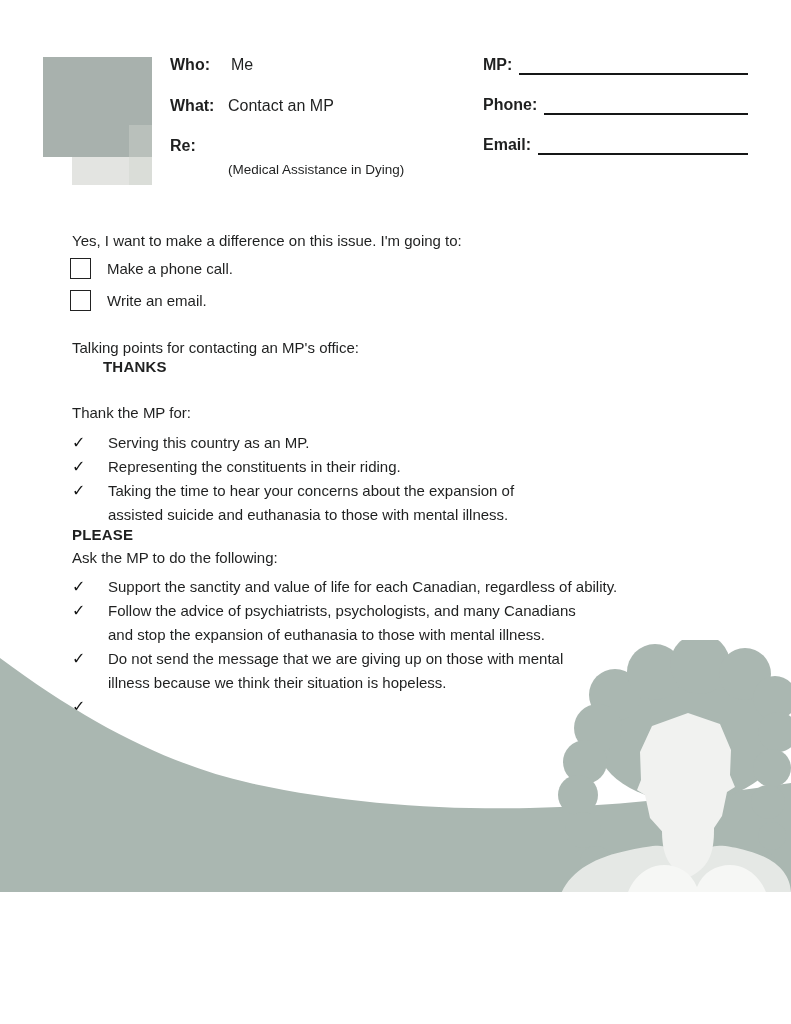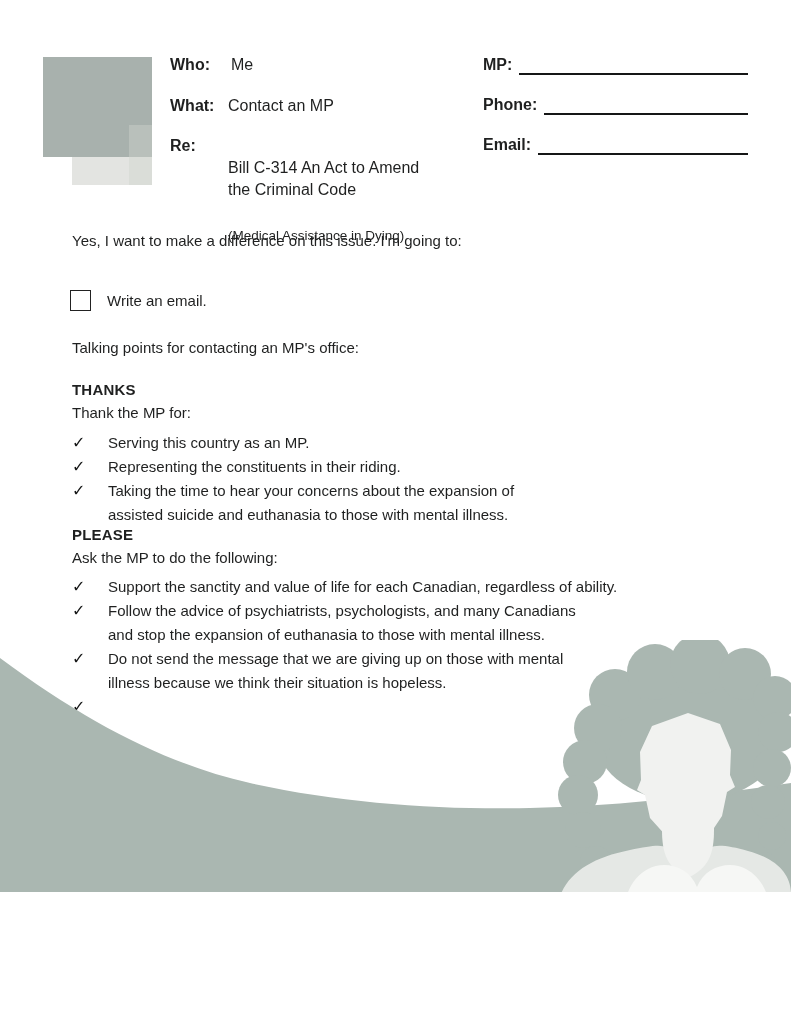--- a/index.html
+++ b/index.html
@@ -55,48 +55,50 @@
   <div class="sq sq-strip-r" style="background: rgb(218, 221, 216);"></div>
 
   <div class="meta-label" style="top:55px;">Who:</div>
   <div class="meta-value" style="top:55px;left:231px;">Me</div>
 
   <div class="meta-label" style="top:96px;">What:</div>
   <div class="meta-value" style="top:96px;">Contact an MP</div>
 
   <div class="meta-label" style="top:136px;">Re:</div>
   <div class="re-block">
-    <div>Bill C-314 An Act to Amend
-the Criminal Code</div>
     <div class="re-sub">(Medical Assistance in Dying)</div>
   </div>
 
   <div class="field-row" style="top:52px;">
     <span class="field-label">MP:</span>
     <span class="field-line"></span>
   </div>
   <div class="field-row" style="top:92px;">
     <span class="field-label">Phone:</span>
     <span class="field-line"></span>
   </div>
   <div class="field-row" style="top:132px;">
     <span class="field-label">Email:</span>
     <span class="field-line"></span>
   </div>
 
   <div class="lead">Yes, I want to make a difference on this issue. I'm going to:</div>
 
+  <div class="option" style="top:258px;">
+    <span class="checkbox"></span>
+    <span class="option-label">Make a phone call.</span>
+  </div>
   <div class="option" style="top:290px;">
     <span class="checkbox"></span>
     <span class="option-label">Write an email.</span>
   </div>
 
   <div class="talking">Talking points for contacting an MP's office:</div>
 
-  <div class="sec-heading" style="top:381px;">THANKS</div>
+  <div class="sec-heading" style="top:358px;margin-left:31px;">THANKS</div>
   <div class="sec-sub" style="top:404px;">Thank the MP for:</div>
   <div class="check-list" style="top:431px;">
     <div class="check-item">
       <span class="check-mark">✓</span>
       <span class="check-text">Serving this country as an MP.</span>
     </div>
     <div class="check-item">
       <span class="check-mark">✓</span>
       <span class="check-text">Representing the constituents in their riding.</span>
     </div>

